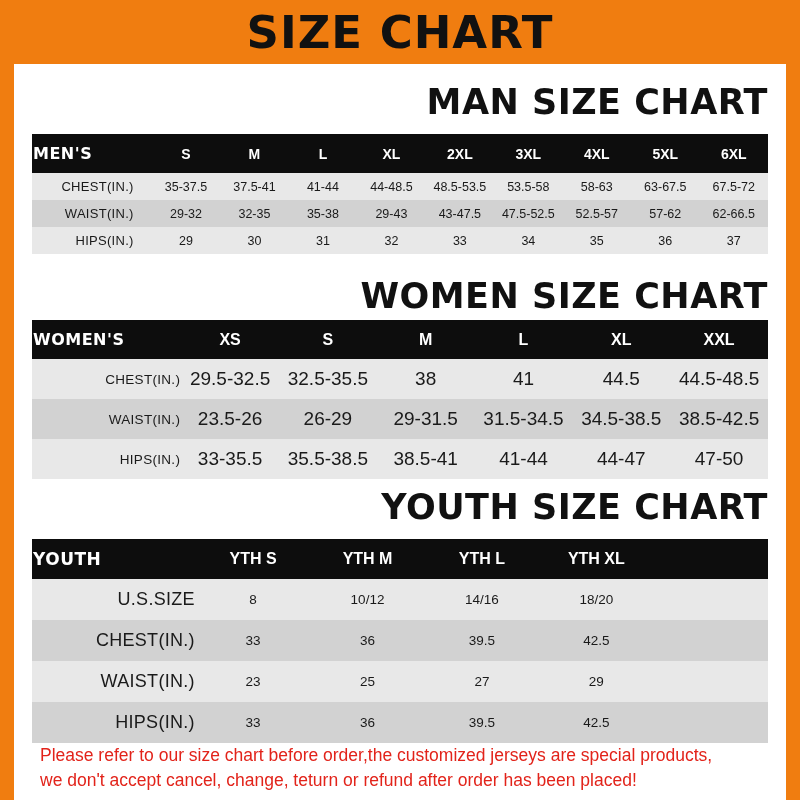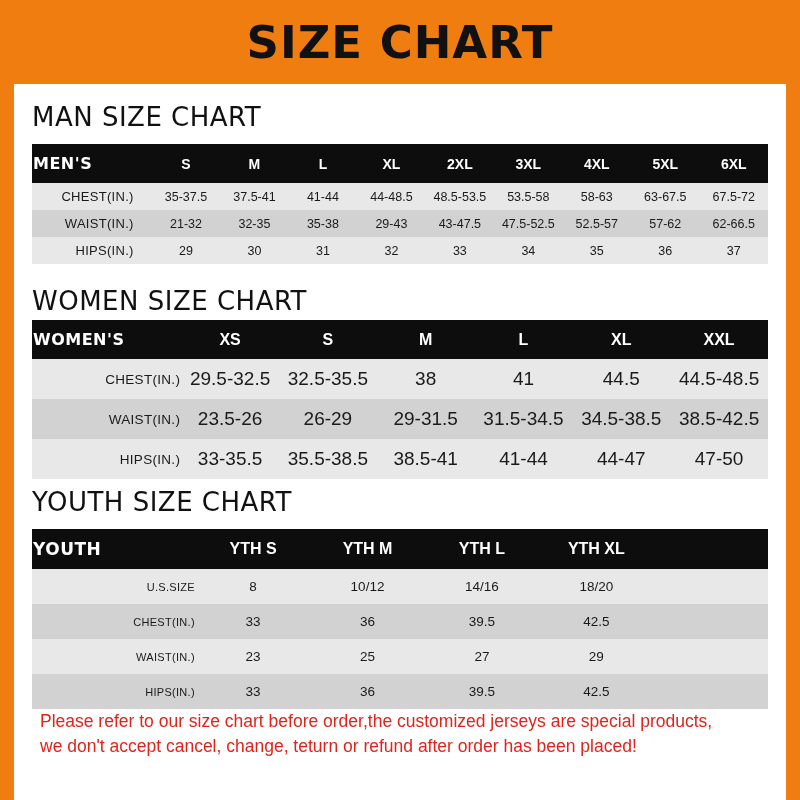--- a/index.html
+++ b/index.html
@@ -17,43 +17,43 @@
     position: relative;
     width: 800px;
     height: 800px;
     box-sizing: border-box;
     border-left: 14px solid #f07d10;
     border-right: 14px solid #f07d10;
     background: #ffffff;
   }
   .header-band {
     background: #f07d10;
-    height: 84px;
+    height: 64px;
     display: flex;
     align-items: center;
     justify-content: center;
     margin: 0 -14px;
   }
   .header-title {
     font-family: "DejaVu Sans", sans-serif;
     font-weight: bold;
     font-size: 45px;
     letter-spacing: 1px;
     color: #111111;
     text-align: center;
     line-height: 1;
   }
   .content {
     padding: 0 18px;
   }
   .section-title {
-    text-align: left;
+    text-align: right;
     font-family: "DejaVu Sans", sans-serif;
-    font-weight: normal;
-    font-size: 26px;
+    font-weight: bold;
+    font-size: 35px;
     color: #111111;
     letter-spacing: 0.5px;
   }
   .t1 { margin-top: 18px; margin-bottom: 12px; }
   .t2 { margin-top: 22px; margin-bottom: 4px; }
   .t3 { margin-top: 8px; margin-bottom: 12px; }
 
   table.size-table {
     width: 100%;
     border-collapse: collapse;
@@ -91,21 +91,21 @@
 
   
   #men-table thead th.row-head { font-size: 16px; }
   #women-table thead th { font-size: 16px; }
   #women-table thead th.row-head { font-size: 16px; }
   #women-table tbody td { font-size: 19px; padding: 9px 1px; }
   #women-table tbody td.row-head { font-size: 13.5px; }
   #youth-table thead th { font-size: 16px; }
   #youth-table thead th.row-head { font-size: 17px; }
   #youth-table tbody td { font-size: 13.5px; padding: 10px 1px; }
-  #youth-table tbody td.row-head { font-size: 11px; }
+  #youth-table tbody td.row-head { font-size: 18px; }
 
   .footer-note {
     padding: 0 8px;
     color: #e2231a;
     font-size: 17.5px;
     line-height: 1.45;
     text-align: left;
     font-family: "Liberation Sans", sans-serif;
   }
   .footer-note div { white-space: nowrap; }
@@ -145,21 +145,21 @@
           <td>41-44</td>
           <td>44-48.5</td>
           <td>48.5-53.5</td>
           <td>53.5-58</td>
           <td>58-63</td>
           <td>63-67.5</td>
           <td>67.5-72</td>
         </tr>
         <tr class="even">
           <td class="row-head">WAIST(IN.)</td>
-          <td>21-32</td>
+          <td>29-32</td>
           <td>32-35</td>
           <td>35-38</td>
           <td>29-43</td>
           <td>43-47.5</td>
           <td>47.5-52.5</td>
           <td>52.5-57</td>
           <td>57-62</td>
           <td>62-66.5</td>
         </tr>
         <tr class="odd">

